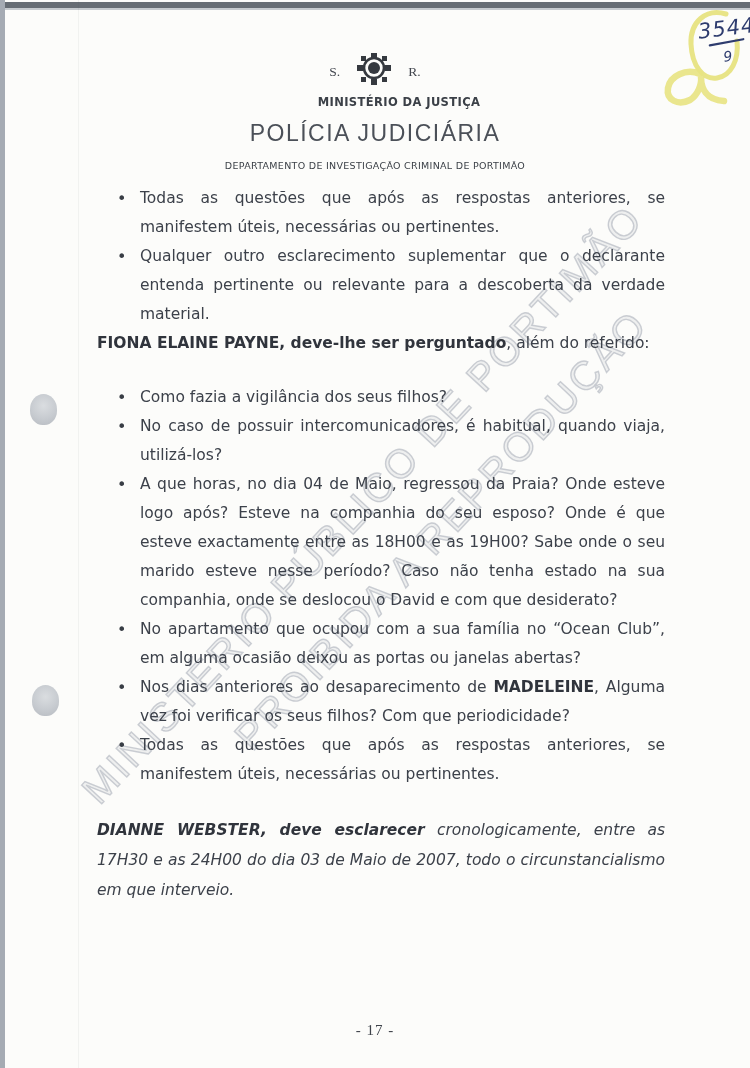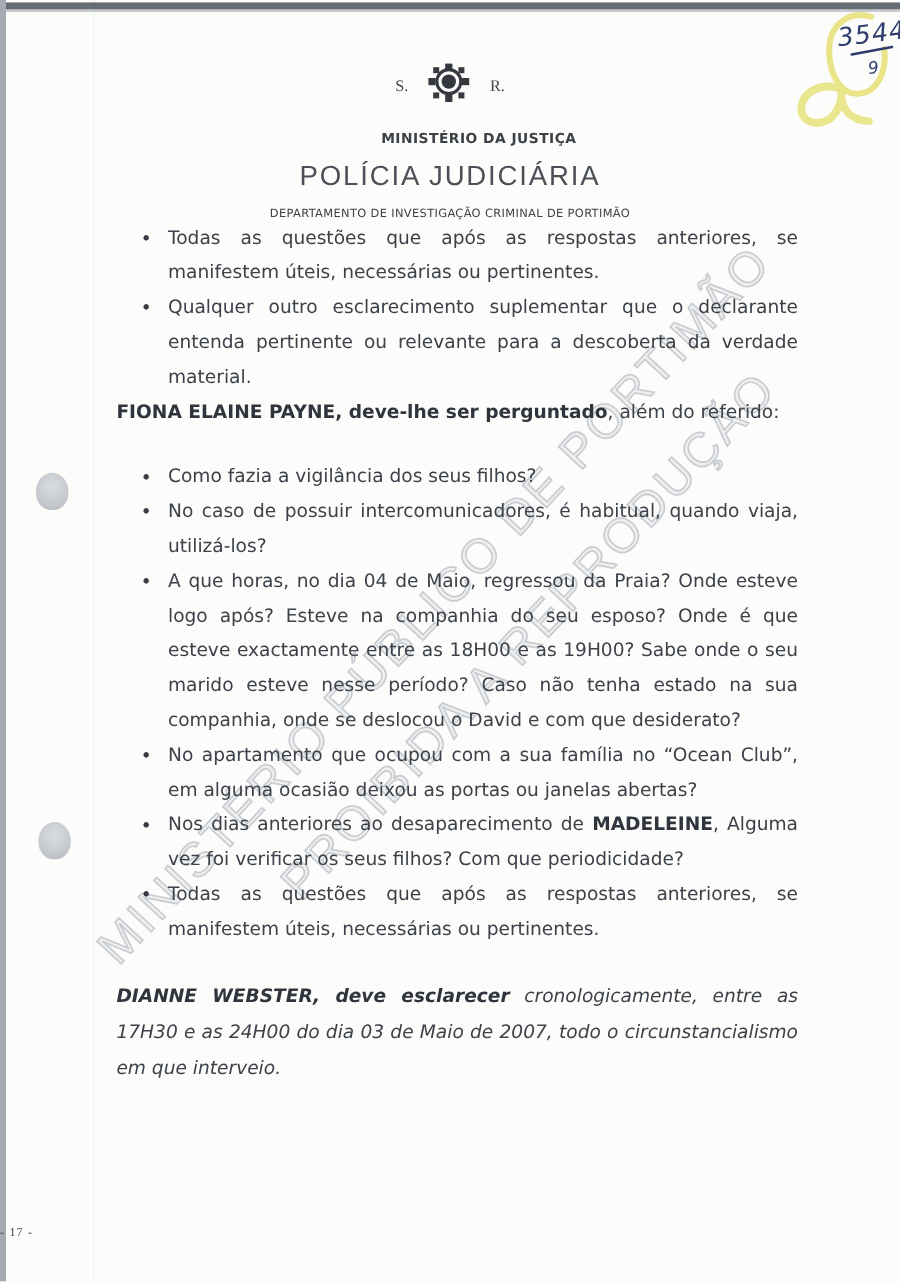--- a/index.html
+++ b/index.html
@@ -17,21 +17,21 @@
   
   .hole{position:absolute;width:27px;height:31px;border-radius:50% 50% 46% 46%;
     background:radial-gradient(circle at 50% 38%,#dadde0 0%,#c7cbd0 55%,#b6bac0 100%);}
   .hole1{left:30px;top:394px;}
   .hole2{left:32px;top:685px;}
 
   
   .header{position:absolute;top:52px;left:0;width:750px;text-align:center;}
   .sr-row{display:flex;justify-content:center;align-items:center;gap:13px;height:40px;}
   .sr-letter{font-family:"Liberation Serif",serif;font-size:13.5px;color:#43474f;}
-  .ministry{font-size:11.5px;font-weight:bold;color:#3b4047;letter-spacing:.4px;margin-top:16px;padding-left:48px;}
+  .ministry{font-size:11.5px;font-weight:bold;color:#3b4047;letter-spacing:.4px;margin-top:3px;padding-left:48px;}
   .org{font-size:23px;color:#4b5058;letter-spacing:1.5px;margin-top:11px;font-family:"Liberation Sans",sans-serif;}
   .department{font-size:9.5px;font-weight:normal;color:#3b4047;letter-spacing:.3px;margin-top:13px;}
 
   
   .watermark{
     position:absolute;left:80px;top:280px;width:620px;height:500px;
     display:flex;flex-direction:column;justify-content:center;align-items:center;
     transform:rotate(-47deg);pointer-events:none;z-index:1;
   }
   .wm-line{
@@ -53,22 +53,22 @@
     content:"\2022";position:absolute;left:20px;top:0;
     font-size:16px;color:#383d45;
   }
   .bold{font-weight:bold;color:#30343c;}
   .section-head{font-size:15.5px;line-height:29px;text-align:left;}
   .list2{margin-top:25px;}
   .closing{margin-top:26px;font-size:15.5px;line-height:30px;text-align:justify;font-style:italic;}
 
   
   .footer{
-    position:absolute;left:0;right:0;top:1022px;z-index:2;
-    font-family:"Liberation Serif",serif;font-size:10px;color:#3e434a;letter-spacing:1px;
+    position:absolute;left:0;right:0;top:1022px;text-align:center;z-index:2;
+    font-family:"Liberation Serif",serif;font-size:15px;color:#3e434a;letter-spacing:1px;
   }
 
   
   .annots{position:absolute;left:640px;top:0;width:110px;height:130px;z-index:3;}
   .hand{font-family:"DejaVu Sans",sans-serif;font-style:italic;fill:#2e3c6e;}
 </style>
 </head>
 <body>
 
 <div class="top-edge"></div>

